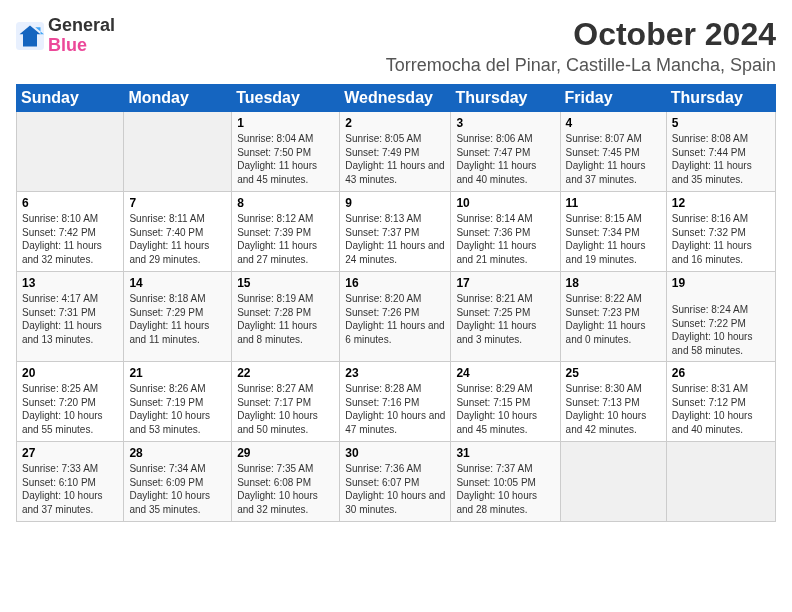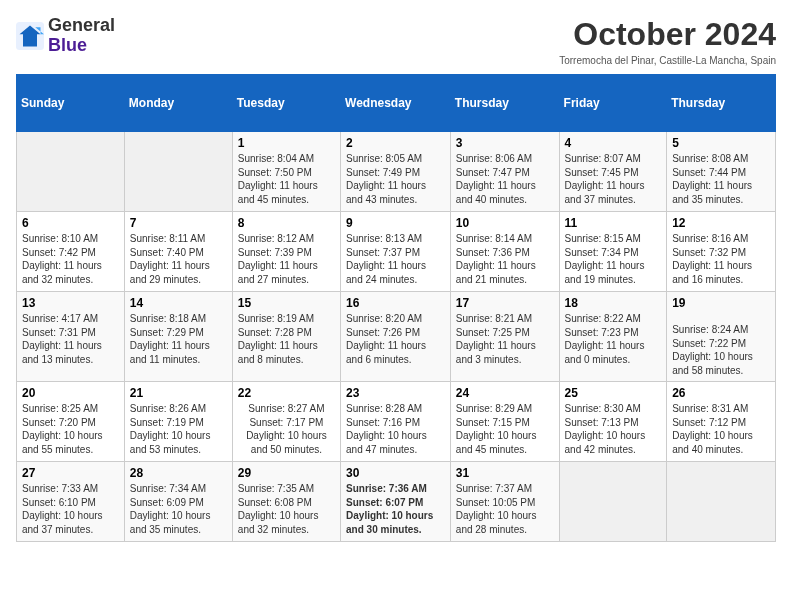--- a/index.html
+++ b/index.html
@@ -21,50 +21,50 @@
       align-items: center;
       gap: 4px;
     }
     .logo-text {
       font-size: 18px;
       font-weight: bold;
       color: #333;
       line-height: 1.1;
     }
     .logo-text span {
-      color: #4c1d95;
+      color: #ec4899;
     }
     .logo-icon {
       width: 28px;
       height: 28px;
     }
     .title-area {
       text-align: right;
     }
     .month-title {
       font-size: 32px;
       font-weight: bold;
       color: #333;
     }
     .location-title {
-      font-size: 10px;
+      font-size: 18px;
       color: #555;
       margin-top: 2px;
     }
     table {
       width: 100%;
       border-collapse: collapse;
       font-size: 10.5px;
     }
     thead tr th {
       background-color: #1565c0;
       color: #fff;
-      padding: 21px 4px;
+      padding: 4px 4px;
       text-align: left;
-      font-size: 12px;
+      font-size: 16px;
       font-weight: bold;
       border: 1px solid #1565c0;
     }
     tbody tr td {
       border: 1px solid #ccc;
       vertical-align: top;
       padding: 4px 5px;
       height: 80px;
       width: 113px;
     }
@@ -252,21 +252,21 @@
 Daylight: 10 hours and 55 minutes.</div>
         </td>
         <td>
           <div class="day-num">21</div>
           <div class="day-info" style="white-space: pre-line;">Sunrise: 8:26 AM
 Sunset: 7:19 PM
 Daylight: 10 hours and 53 minutes.</div>
         </td>
         <td>
           <div class="day-num">22</div>
-          <div class="day-info" style="white-space: pre-line; text-align: center;">Sunrise: 8:27 AM
+          <div class="day-info" style="white-space: pre-line;">Sunrise: 8:27 AM
 Sunset: 7:17 PM
 Daylight: 10 hours and 50 minutes.</div>
         </td>
         <td>
           <div class="day-num">23</div>
           <div class="day-info" style="white-space: pre-line;">Sunrise: 8:28 AM
 Sunset: 7:16 PM
 Daylight: 10 hours and 47 minutes.</div>
         </td>
         <td>
@@ -302,21 +302,21 @@
 Daylight: 10 hours and 35 minutes.</div>
         </td>
         <td>
           <div class="day-num">29</div>
           <div class="day-info" style="white-space: pre-line;">Sunrise: 7:35 AM
 Sunset: 6:08 PM
 Daylight: 10 hours and 32 minutes.</div>
         </td>
         <td>
           <div class="day-num">30</div>
-          <div class="day-info" style="white-space: pre-line; font-weight: bold;">Sunrise: 7:36 AM
+          <div class="day-info" style="white-space: pre-line;">Sunrise: 7:36 AM
 Sunset: 6:07 PM
 Daylight: 10 hours and 30 minutes.</div>
         </td>
         <td>
           <div class="day-num">31</div>
           <div class="day-info" style="white-space: pre-line;">Sunrise: 7:37 AM
 Sunset: 10:05 PM
 Daylight: 10 hours and 28 minutes.</div>
         </td>
         <td class="empty-cell"></td>

